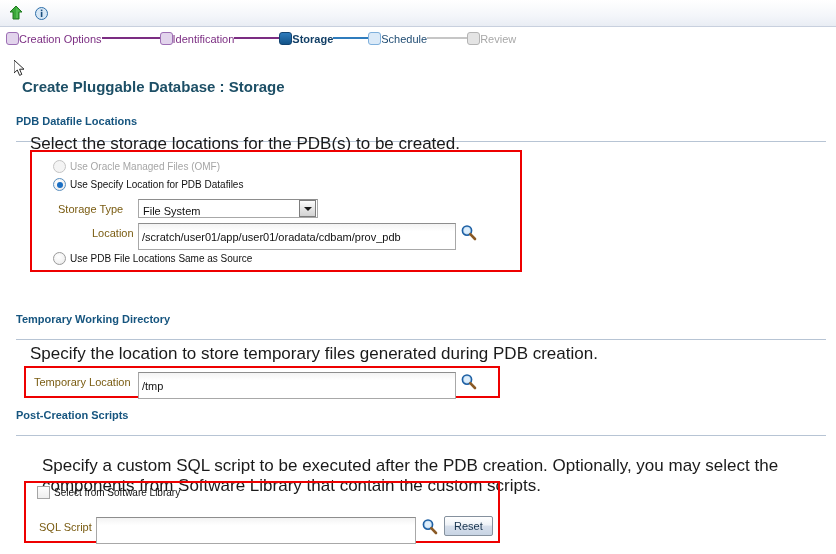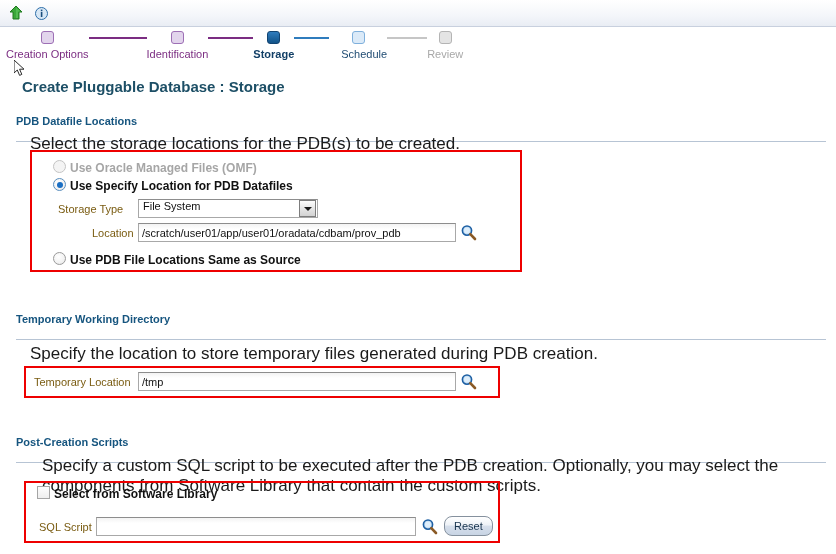--- a/index.html
+++ b/index.html
@@ -58,21 +58,20 @@
   }
   .train {
     position: absolute;
     left: 6px;
     top: 0;
     display: flex;
     align-items: flex-start;
   }
   .train-step {
     display: flex;
-    flex-direction: column;
     align-items: center;
     position: relative;
   }
   .train-node {
     width: 13px;
     height: 13px;
     border-radius: 3px;
     box-sizing: border-box;
     margin-top: 2px;
   }
@@ -93,21 +92,21 @@
     background: #e4e4e4;
     border: 1px solid #b4b4b4;
   }
   .train-label {
     margin-top: 4px;
     font-size: 11px;
     white-space: nowrap;
   }
   .train-label.done { color: #7b2d82; }
   .train-label.current { color: #123f66; font-weight: bold; }
-  .train-label.next { color: #1f4b72; margin-left: 12px; }
+  .train-label.next { color: #1f4b72; }
   .train-label.disabled { color: #a8a8a8; }
   .train-connector {
     height: 2px;
     margin-top: 8px;
     flex: none;
   }
   .train-connector.done { background: #7b2d82; }
   .train-connector.active { background: #2f7cbd; }
   .train-connector.disabled { background: #c6c6c6; }
 
@@ -176,24 +175,23 @@
     border-radius: 50%;
     background: #1a6fc4;
   }
   .radio.checked { border-color: #5b8fbe; }
   .radio.disabled {
     border-color: #c4c4c4;
     background: #f4f4f4;
   }
   .radio-label {
     position: absolute;
-    font-size: 12px;
+    font-size: 10px;
     color: #111111;
     white-space: nowrap;
-    font-weight: bold;
   }
   .radio-label.disabled { color: #a6a6a6; }
 
   .checkbox {
     position: absolute;
     width: 13px;
     height: 13px;
     box-sizing: border-box;
     border: 1px solid #a5a5a5;
     background: linear-gradient(to bottom, #fdfdfd, #eeeeee);
@@ -209,36 +207,36 @@
     position: absolute;
     box-sizing: border-box;
     border: 1px solid #a8a8a8;
     border-top-color: #8d8d8d;
     background: #ffffff;
     font-family: "Liberation Sans", sans-serif;
     font-size: 11px;
     color: #111111;
     padding: 0 3px;
     line-height: 17px;
-    height: 19px;
+    height: 27px;
     outline: none;
   }
   .textinput.shaded {
     background: linear-gradient(to bottom, #f3f3f3 0%, #ffffff 30%, #ffffff 100%);
   }
 
   .selectbox {
     position: absolute;
     box-sizing: border-box;
     border: 1px solid #a8a8a8;
     border-top-color: #8d8d8d;
     background: #ffffff;
     height: 19px;
     display: flex;
-    align-items: flex-start;
+    align-items: flex-end;
   }
   .selectbox .sel-text {
     flex: 1;
     padding-left: 4px;
     font-size: 11px;
     color: #111111;
     white-space: nowrap;
     overflow: hidden;
   }
   .sel-arrow {
@@ -264,21 +262,21 @@
     position: absolute;
     width: 17px;
     height: 17px;
   }
   .magnifier svg { display: block; }
 
   .btn {
     position: absolute;
     box-sizing: border-box;
     border: 1px solid #85919e;
-    border-radius: 8px;
+    border-radius: 2px;
     background: linear-gradient(to bottom, #ffffff 0%, #eef2f7 45%, #d6dfeb 50%, #c8d4e4 100%);
     font-family: "Liberation Sans", sans-serif;
     font-size: 11px;
     color: #17334d;
     height: 20px;
     padding: 0 9px;
     cursor: default;
     line-height: 18px;
   }
 </style>
@@ -378,21 +376,21 @@
 <span class="field-label" style="left:34px; top:376px">Temporary Location</span>
 <input class="textinput shaded" style="left: 138px; top: 372px; width: 318px;" value="/tmp">
 <span class="magnifier" style="left:460px; top:373px">
   <svg width="17" height="17" viewBox="0 0 17 17">
     <circle cx="7" cy="6.6" r="4.6" fill="#bcd9f2" stroke="#1d5fa3" stroke-width="1.6"></circle>
     <circle cx="7" cy="6.6" r="3" fill="#e6f2fc" opacity="0.8"></circle>
     <line x1="10.3" y1="10.1" x2="15" y2="15" stroke="#8a5a25" stroke-width="2.6" stroke-linecap="round"></line>
   </svg>
 </span>
 
-<div class="section-header" style="top:436px">Post-Creation Scripts</div>
+<div class="section-header" style="top:409px">Post-Creation Scripts</div>
 <div class="section-desc" style="left:42px; top:456px; right:8px">Specify a custom SQL script to be executed after the PDB creation. Optionally, you may select the components from Software Library that contain the custom scripts.</div>
 
 <div class="redbox" style="left:24px; top:481px; width:476px; height:62px"></div>
 
 <span class="checkbox" style="left:37px; top:486px"></span>
 <span class="radio-label" style="left:54px; top:487px">Select from Software Library</span>
 
 <span class="field-label" style="left:39px; top:521px">SQL Script</span>
 <input class="textinput shaded" style="left: 96px; top: 517px; width: 320px;" value="">
 <span class="magnifier" style="left:421px; top:518px">

